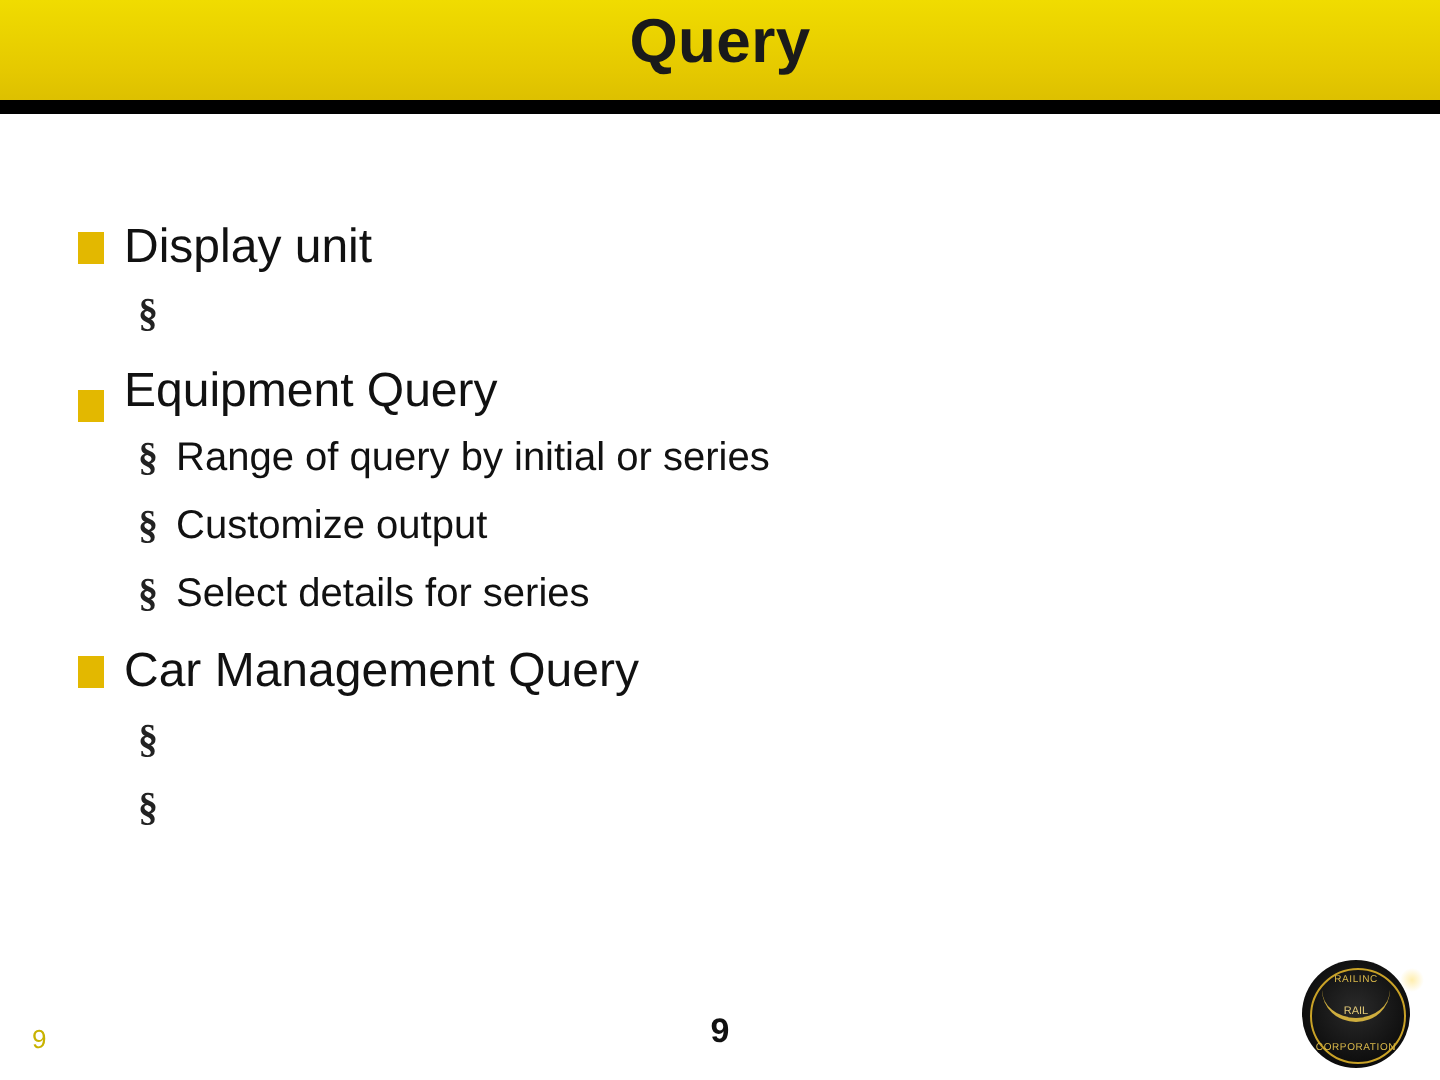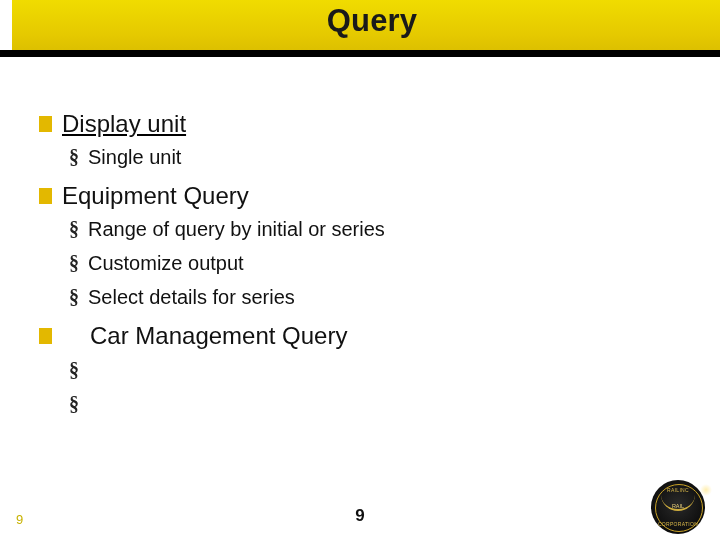--- a/index.html
+++ b/index.html
@@ -11,21 +11,21 @@
     height: 540px;
     background: #ffffff;
     font-family: "Liberation Sans", sans-serif;
     overflow: hidden;
     position: relative;
   }
 
   
   .title-band {
     position: absolute;
-    left: 12px;
+    left: 0;
     top: 0;
     width: 608px;
     height: 50px;
     background: #fca5a5;
   }
   .title-band-inner {
     position: absolute;
     left: 0;
     top: 0;
     width: 720px;
@@ -217,51 +217,50 @@
 <body>
 
 <div class="title-band">
   <div class="title-band-inner"></div>
   <div class="title-text">Query</div>
 </div>
 <div class="title-rule"></div>
 
 <div class="content">
 
-  <div class="bullet-l1" style="top:52px;text-decoration:underline;">
+  <div class="bullet-l1" style="top:52px;">
     <span class="marker-square"></span>
     <span class="l1-text">Display unit</span>
   </div>
 
   <div class="bullet-l2" style="top:88px;">
     <span class="marker-section">§</span>
-    <span class="l2-text">Single unit</span>
-  </div>
-
-  <div class="bullet-l1" style="top:124px;">
+  </div>
+
+  <div class="bullet-l1" style="top:124px;align-items:flex-end;">
     <span class="marker-square"></span>
     <span class="l1-text">Equipment Query</span>
   </div>
 
   <div class="bullet-l2" style="top:160px;">
     <span class="marker-section">§</span>
     <span class="l2-text">Range of query by initial or series</span>
   </div>
 
   <div class="bullet-l2" style="top:194px;">
     <span class="marker-section">§</span>
     <span class="l2-text">Customize output</span>
   </div>
 
   <div class="bullet-l2" style="top:228px;">
     <span class="marker-section">§</span>
     <span class="l2-text">Select details for series</span>
   </div>
 
-  <div class="bullet-l1" style="top:264px;gap:28px;">
+  <div class="bullet-l1" style="top:264px;">
     <span class="marker-square"></span>
     <span class="l1-text">Car Management Query</span>
   </div>
 
   <div class="bullet-l2" style="top:301px;">
     <span class="marker-section">§</span>
   </div>
 
   <div class="bullet-l2" style="top:335px;">
     <span class="marker-section">§</span>

